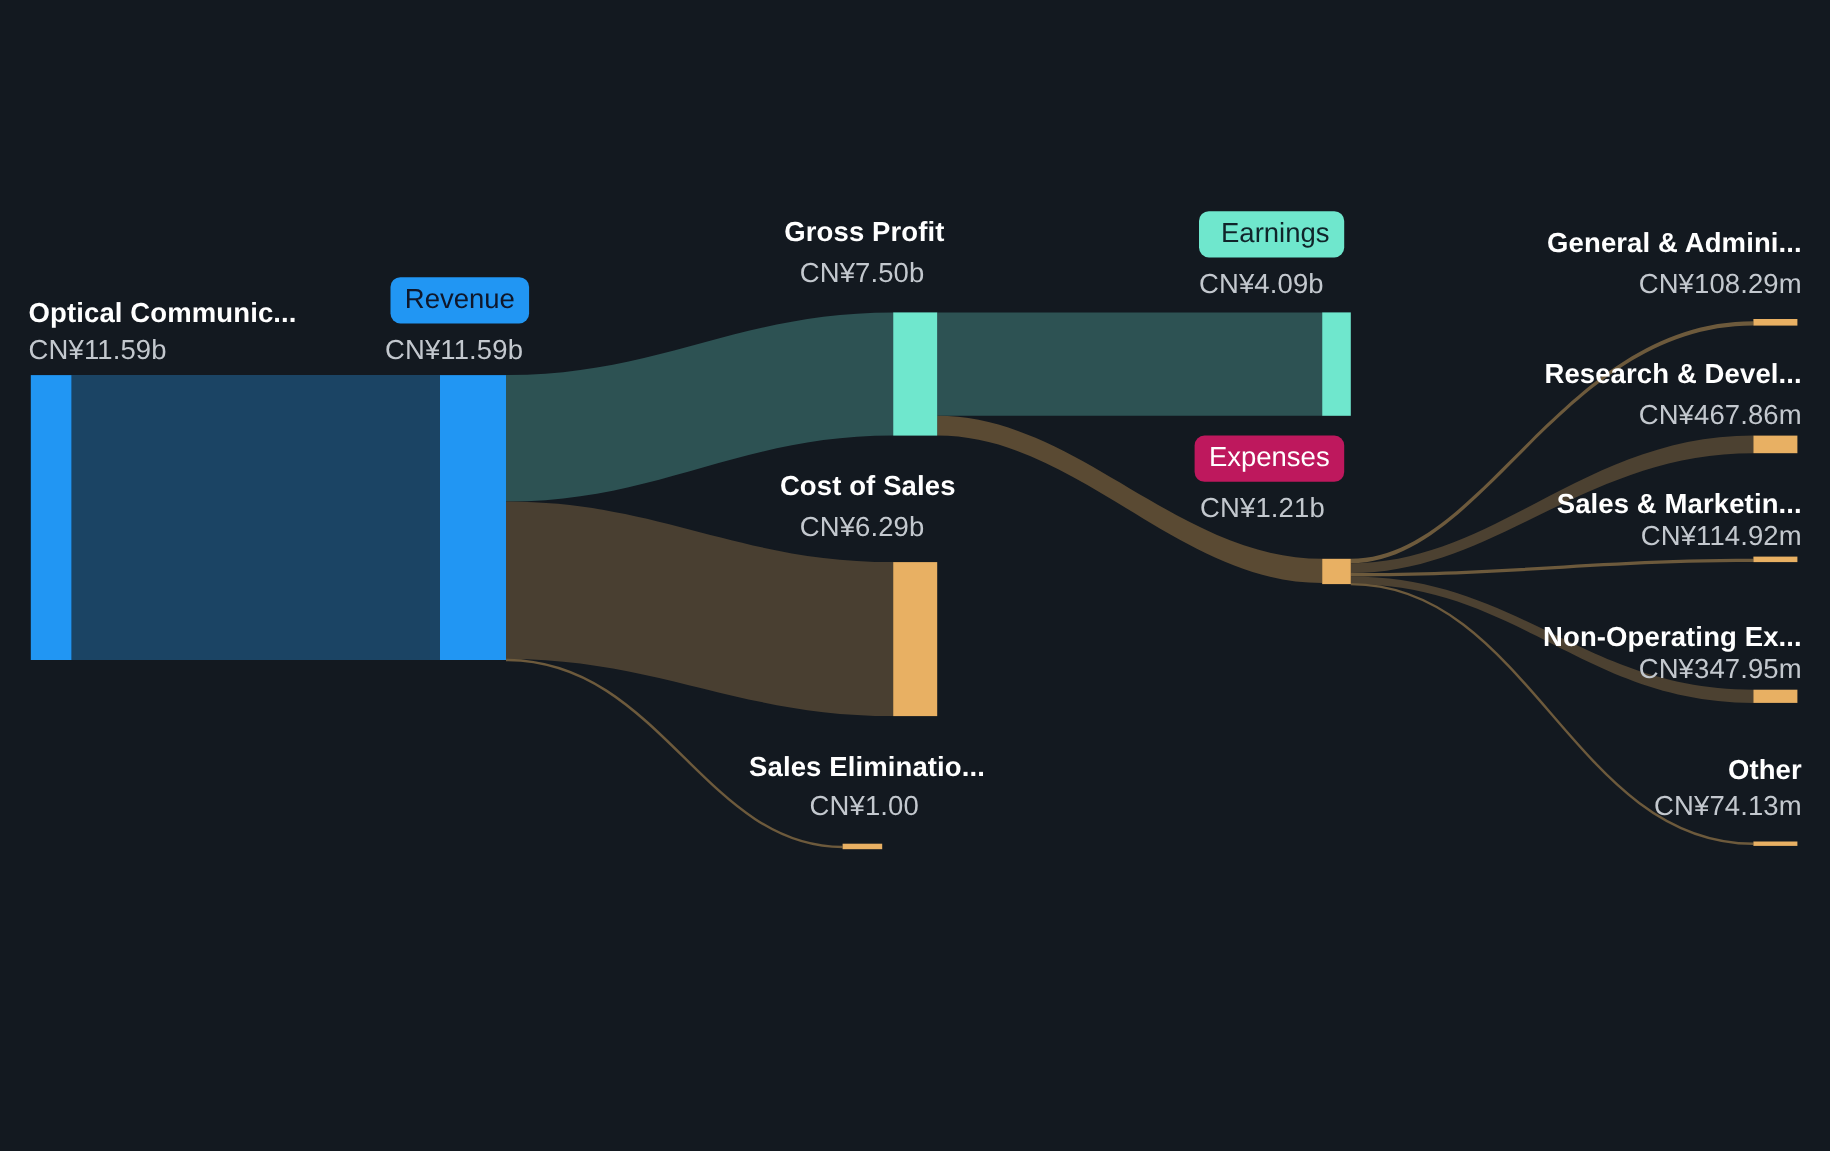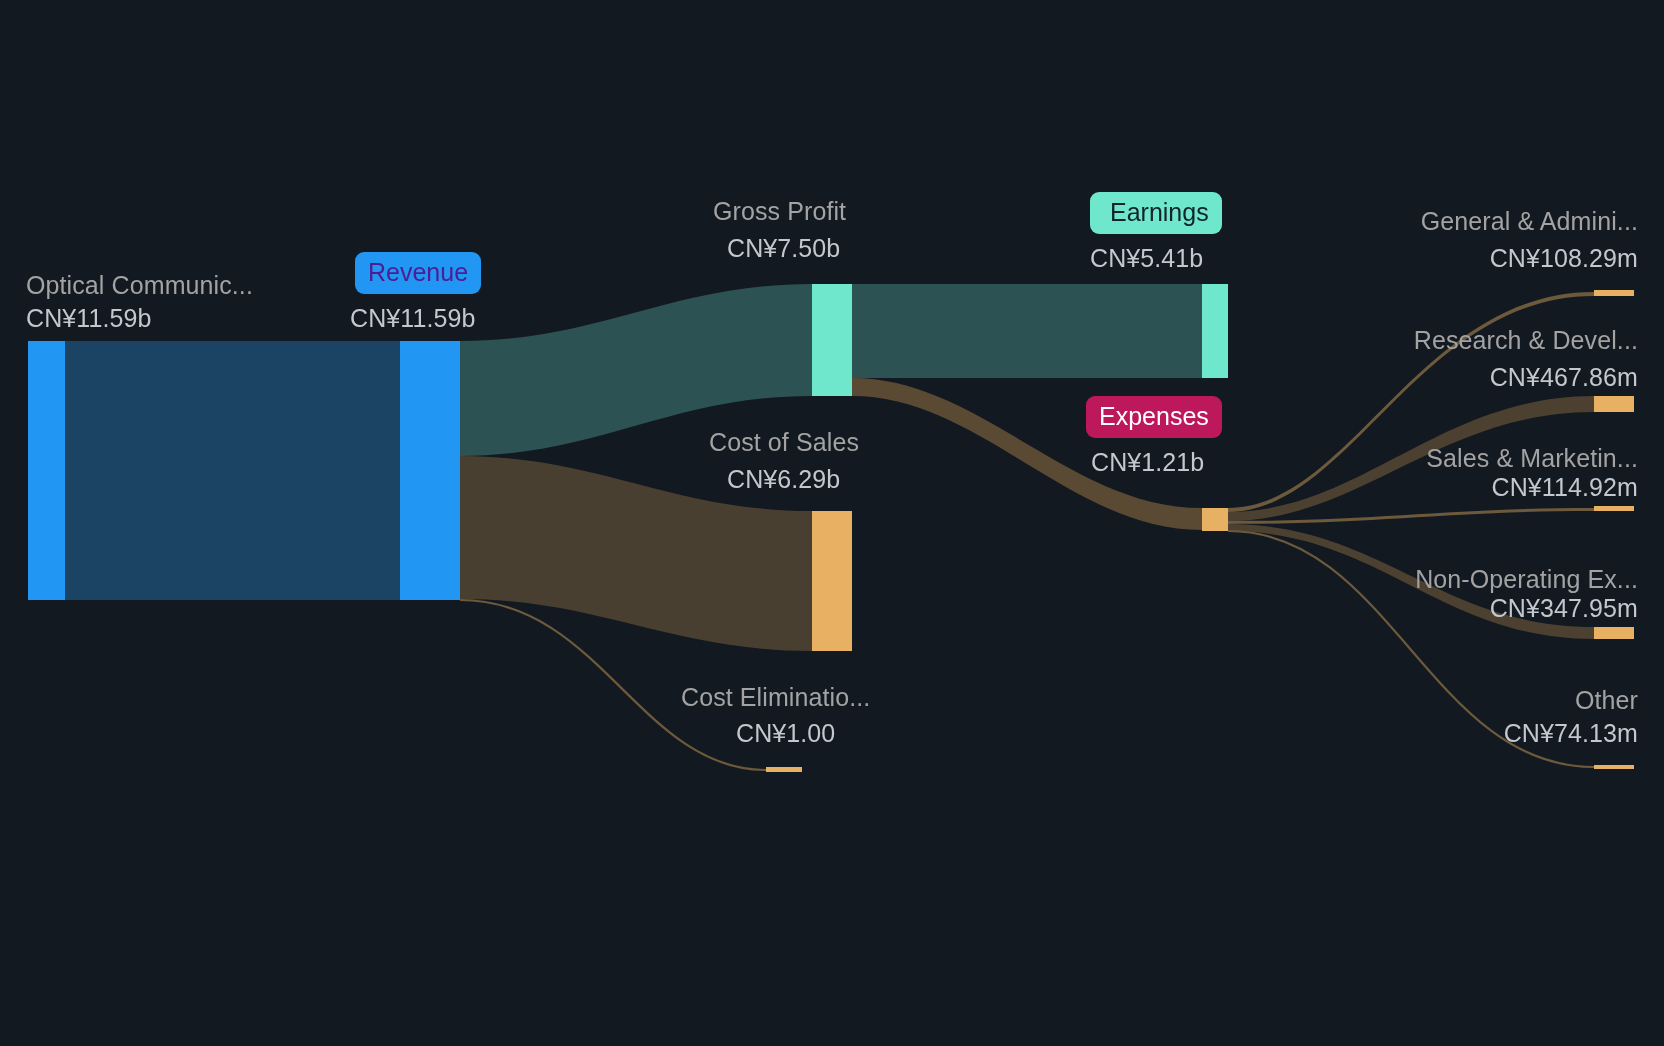--- a/index.html
+++ b/index.html
@@ -23,43 +23,44 @@
   svg.sankey-canvas {
     position: absolute;
     left: 0;
     top: 0;
     width: 1664px;
     height: 1046px;
     display: block;
   }
   .node-label {
     position: absolute;
-    color: #a3a3a3;
+    color: #ffffff;
     font-size: 25px;
     line-height: 30px;
     white-space: nowrap;
     letter-spacing: 0.1px;
+    font-weight: bold;
   }
   .node-value {
     position: absolute;
     color: #c3c8ce;
     font-size: 25px;
     line-height: 30px;
     white-space: nowrap;
     letter-spacing: 0.1px;
   }
   .pill {
     position: absolute;
     border-radius: 9px;
     padding: 5px 13px 7px 13px;
     font-size: 25px;
     line-height: 30px;
     white-space: nowrap;
   }
-  .pill-revenue { background: #2196f3; color: #4c1d95; }
+  .pill-revenue { background: #2196f3; color: #0f172a; }
   .pill-earnings { background: #6fe7cd; color: #10242a; }
   .pill-expenses { background: #be185d; color: #ffffff; }
   .align-right { text-align: right; }
 </style>
 </head>
 <body>
 
 <div id="sankey-root">
 
   <svg class="sankey-canvas" viewBox="0 0 1664 1046">
@@ -147,25 +148,25 @@
 
   <div class="pill pill-revenue" style="left:355px; top:252px;">Revenue</div>
   <div class="node-value" style="left:350px; top:303px;">CN¥11.59b</div>
 
   <div class="node-label" style="left:713px; top:196px;">Gross Profit</div>
   <div class="node-value" style="left:727px; top:233px;">CN¥7.50b</div>
 
   <div class="node-label" style="left:709px; top:427px;">Cost of Sales</div>
   <div class="node-value" style="left:727px; top:464px;text-align:right;">CN¥6.29b</div>
 
-  <div class="node-label" style="left:681px; top:682px;">Cost Eliminatio...</div>
+  <div class="node-label" style="left:681px; top:682px;">Sales Eliminatio...</div>
   <div class="node-value" style="left:736px; top:718px;">CN¥1.00</div>
 
   <div class="pill pill-earnings" style="left:1090px; top:192px;padding-left:20px;">Earnings</div>
-  <div class="node-value" style="left:1090px; top:243px;">CN¥5.41b</div>
+  <div class="node-value" style="left:1090px; top:243px;">CN¥4.09b</div>
 
   <div class="pill pill-expenses" style="left:1086px; top:396px;">Expenses</div>
   <div class="node-value" style="left:1091px; top:447px;">CN¥1.21b</div>
 
   <div class="node-label align-right" style="right:26px; top:206px;">General &amp; Admini...</div>
   <div class="node-value align-right" style="right:26px; top:243px;">CN¥108.29m</div>
 
   <div class="node-label align-right" style="right:26px; top:325px;">Research &amp; Devel...</div>
   <div class="node-value align-right" style="right:26px; top:362px;">CN¥467.86m</div>
 

